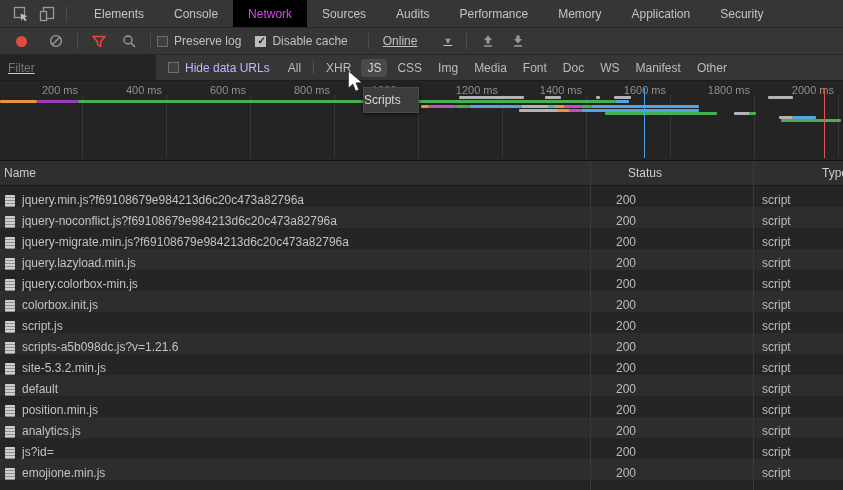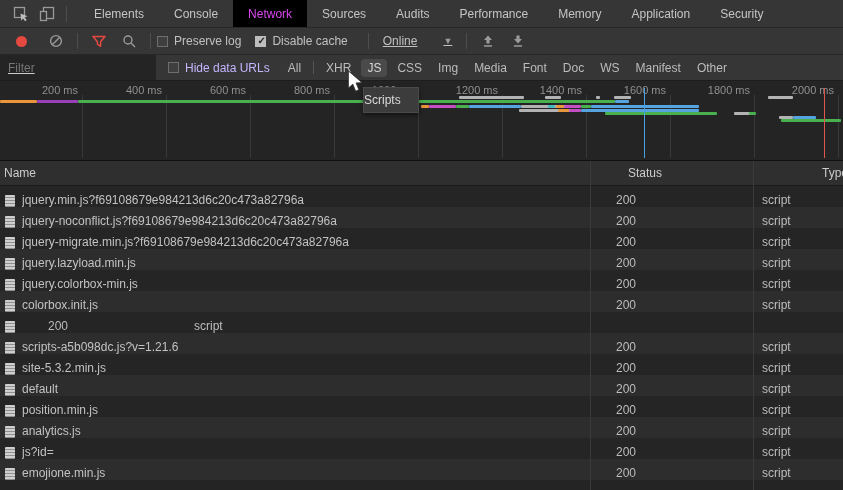--- a/index.html
+++ b/index.html
@@ -274,20 +274,21 @@
           <span class="cell-type">script</span>
         </div>
         <div class="trow even">
           <span class="file-icon"></span>
           <span class="cell-name">colorbox.init.js</span>
           <span class="cell-status">200</span>
           <span class="cell-type">script</span>
         </div>
         <div class="trow odd">
           <span class="file-icon"></span>
+          <span class="cell-name">script.js</span>
           <span class="cell-status">200</span>
           <span class="cell-type">script</span>
         </div>
         <div class="trow even">
           <span class="file-icon"></span>
           <span class="cell-name">scripts-a5b098dc.js?v=1.21.6</span>
           <span class="cell-status">200</span>
           <span class="cell-type">script</span>
         </div>
         <div class="trow odd">

